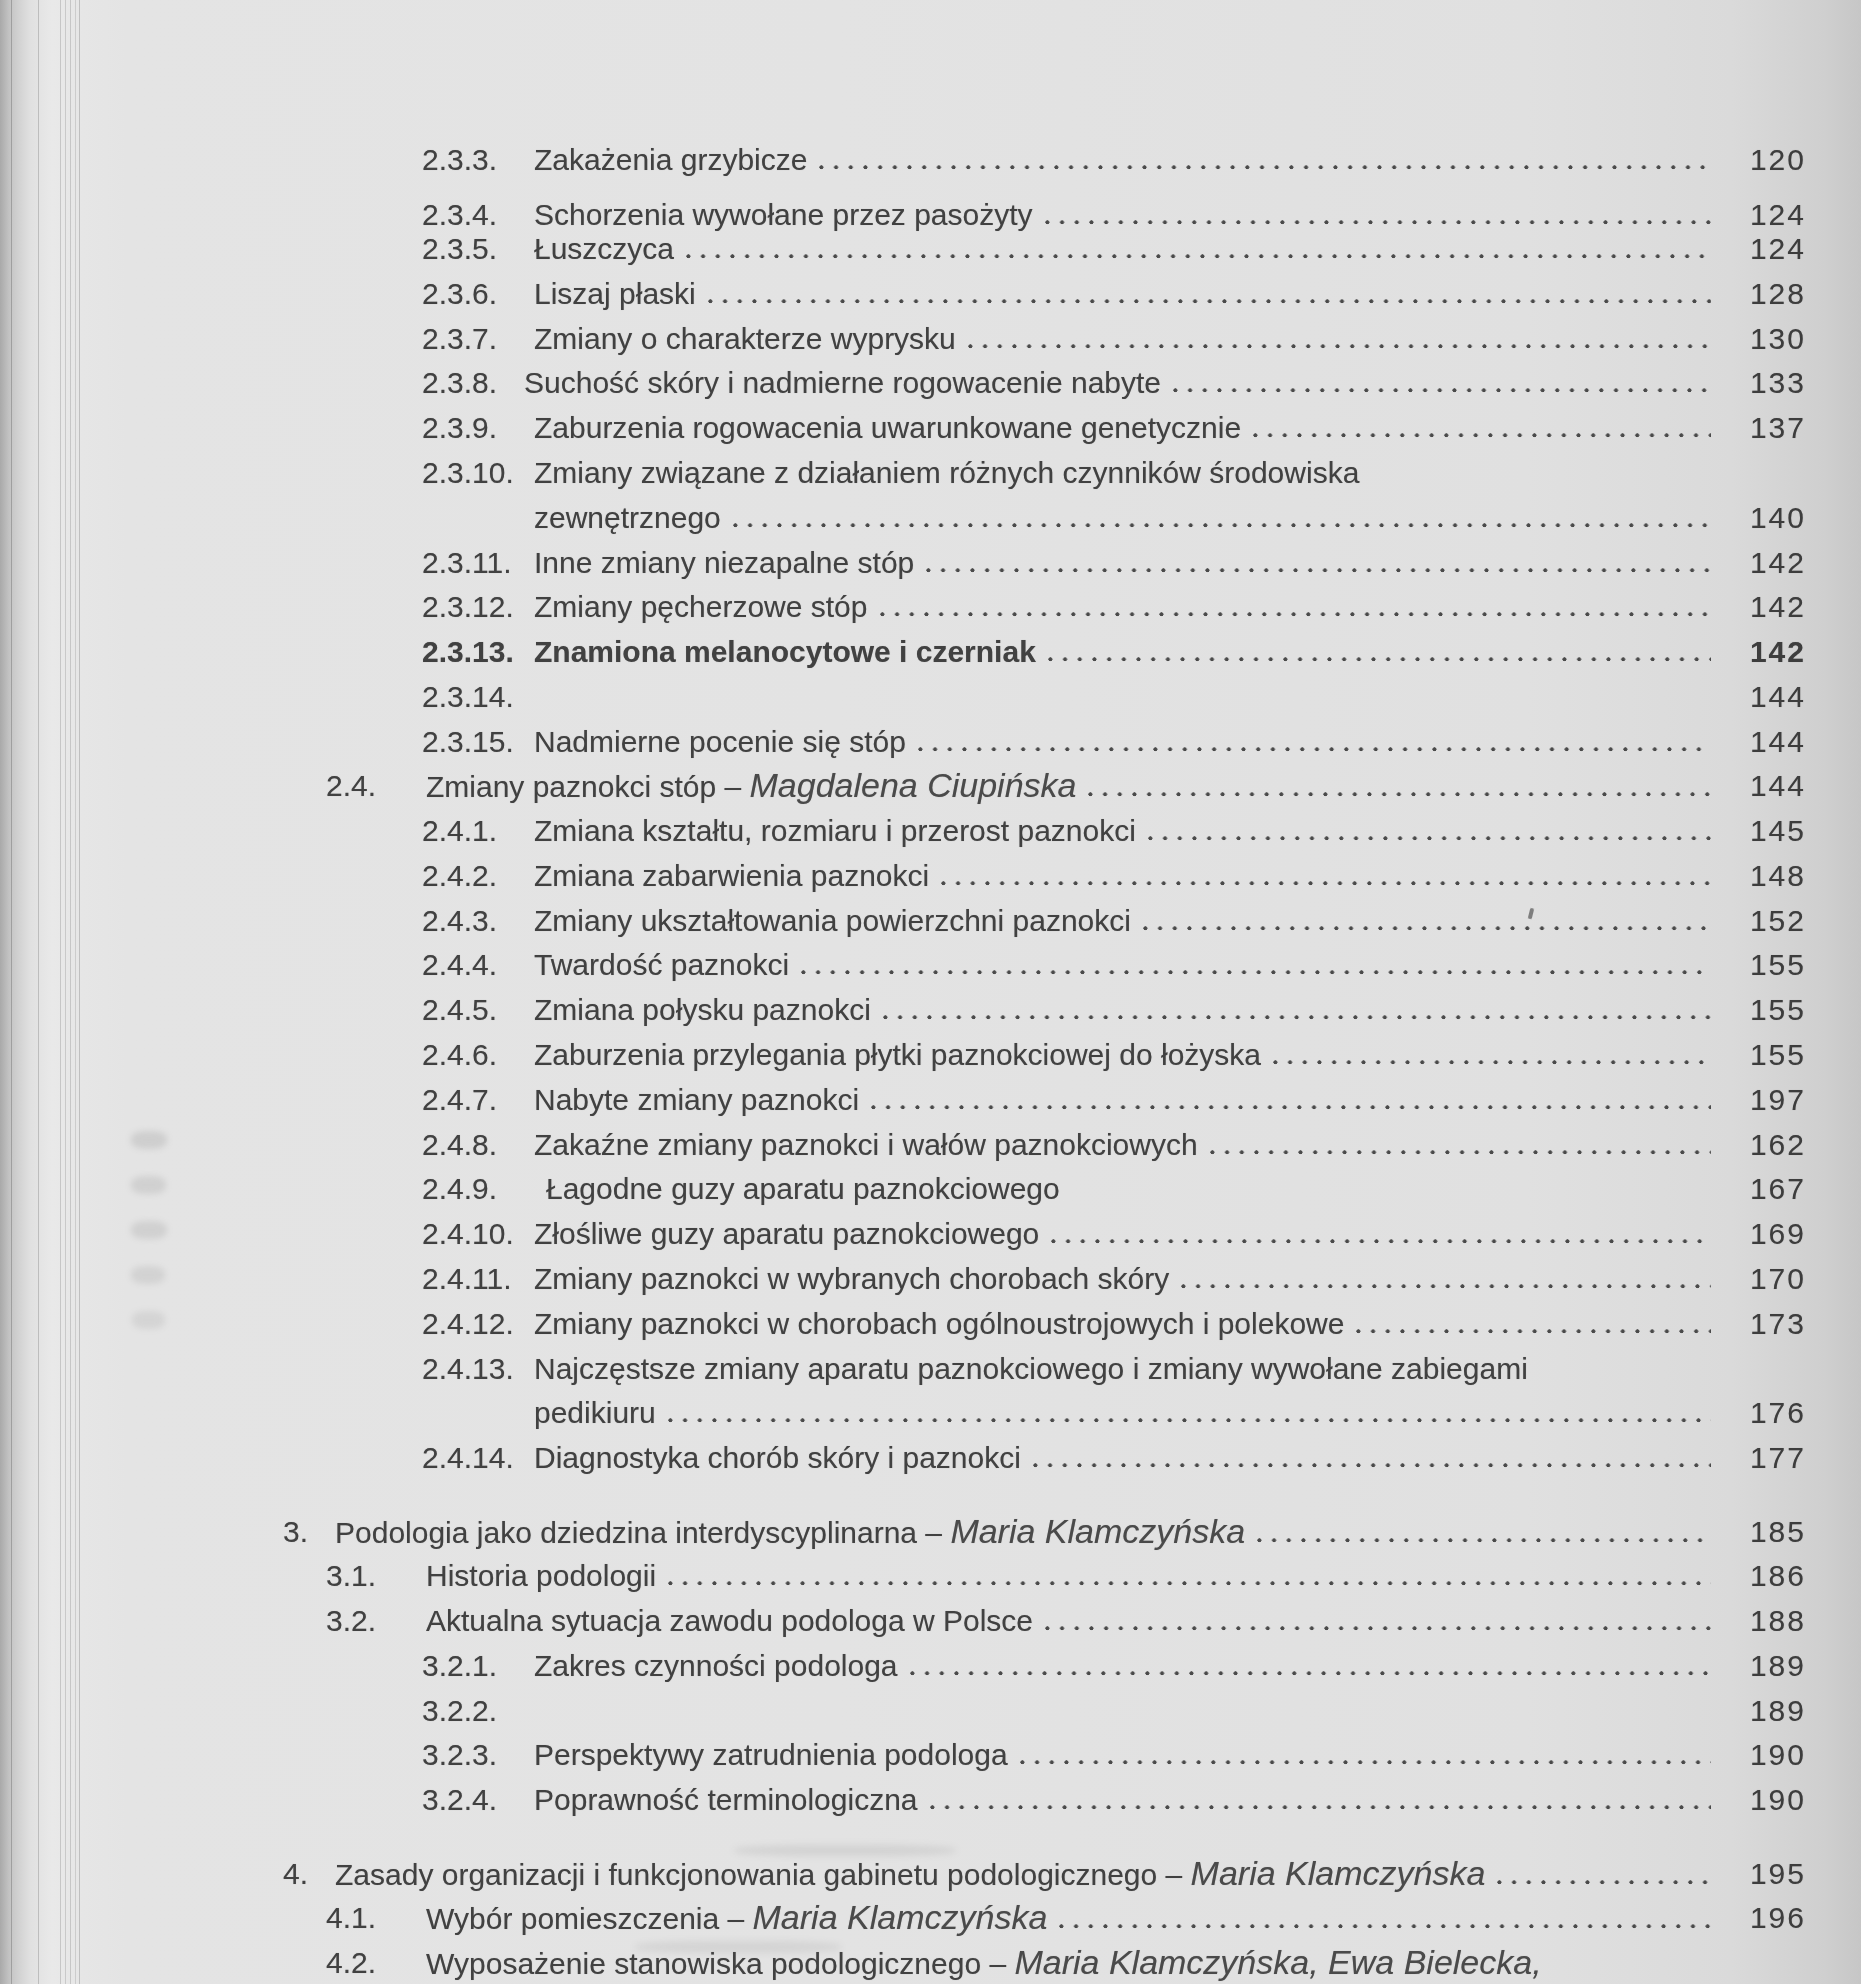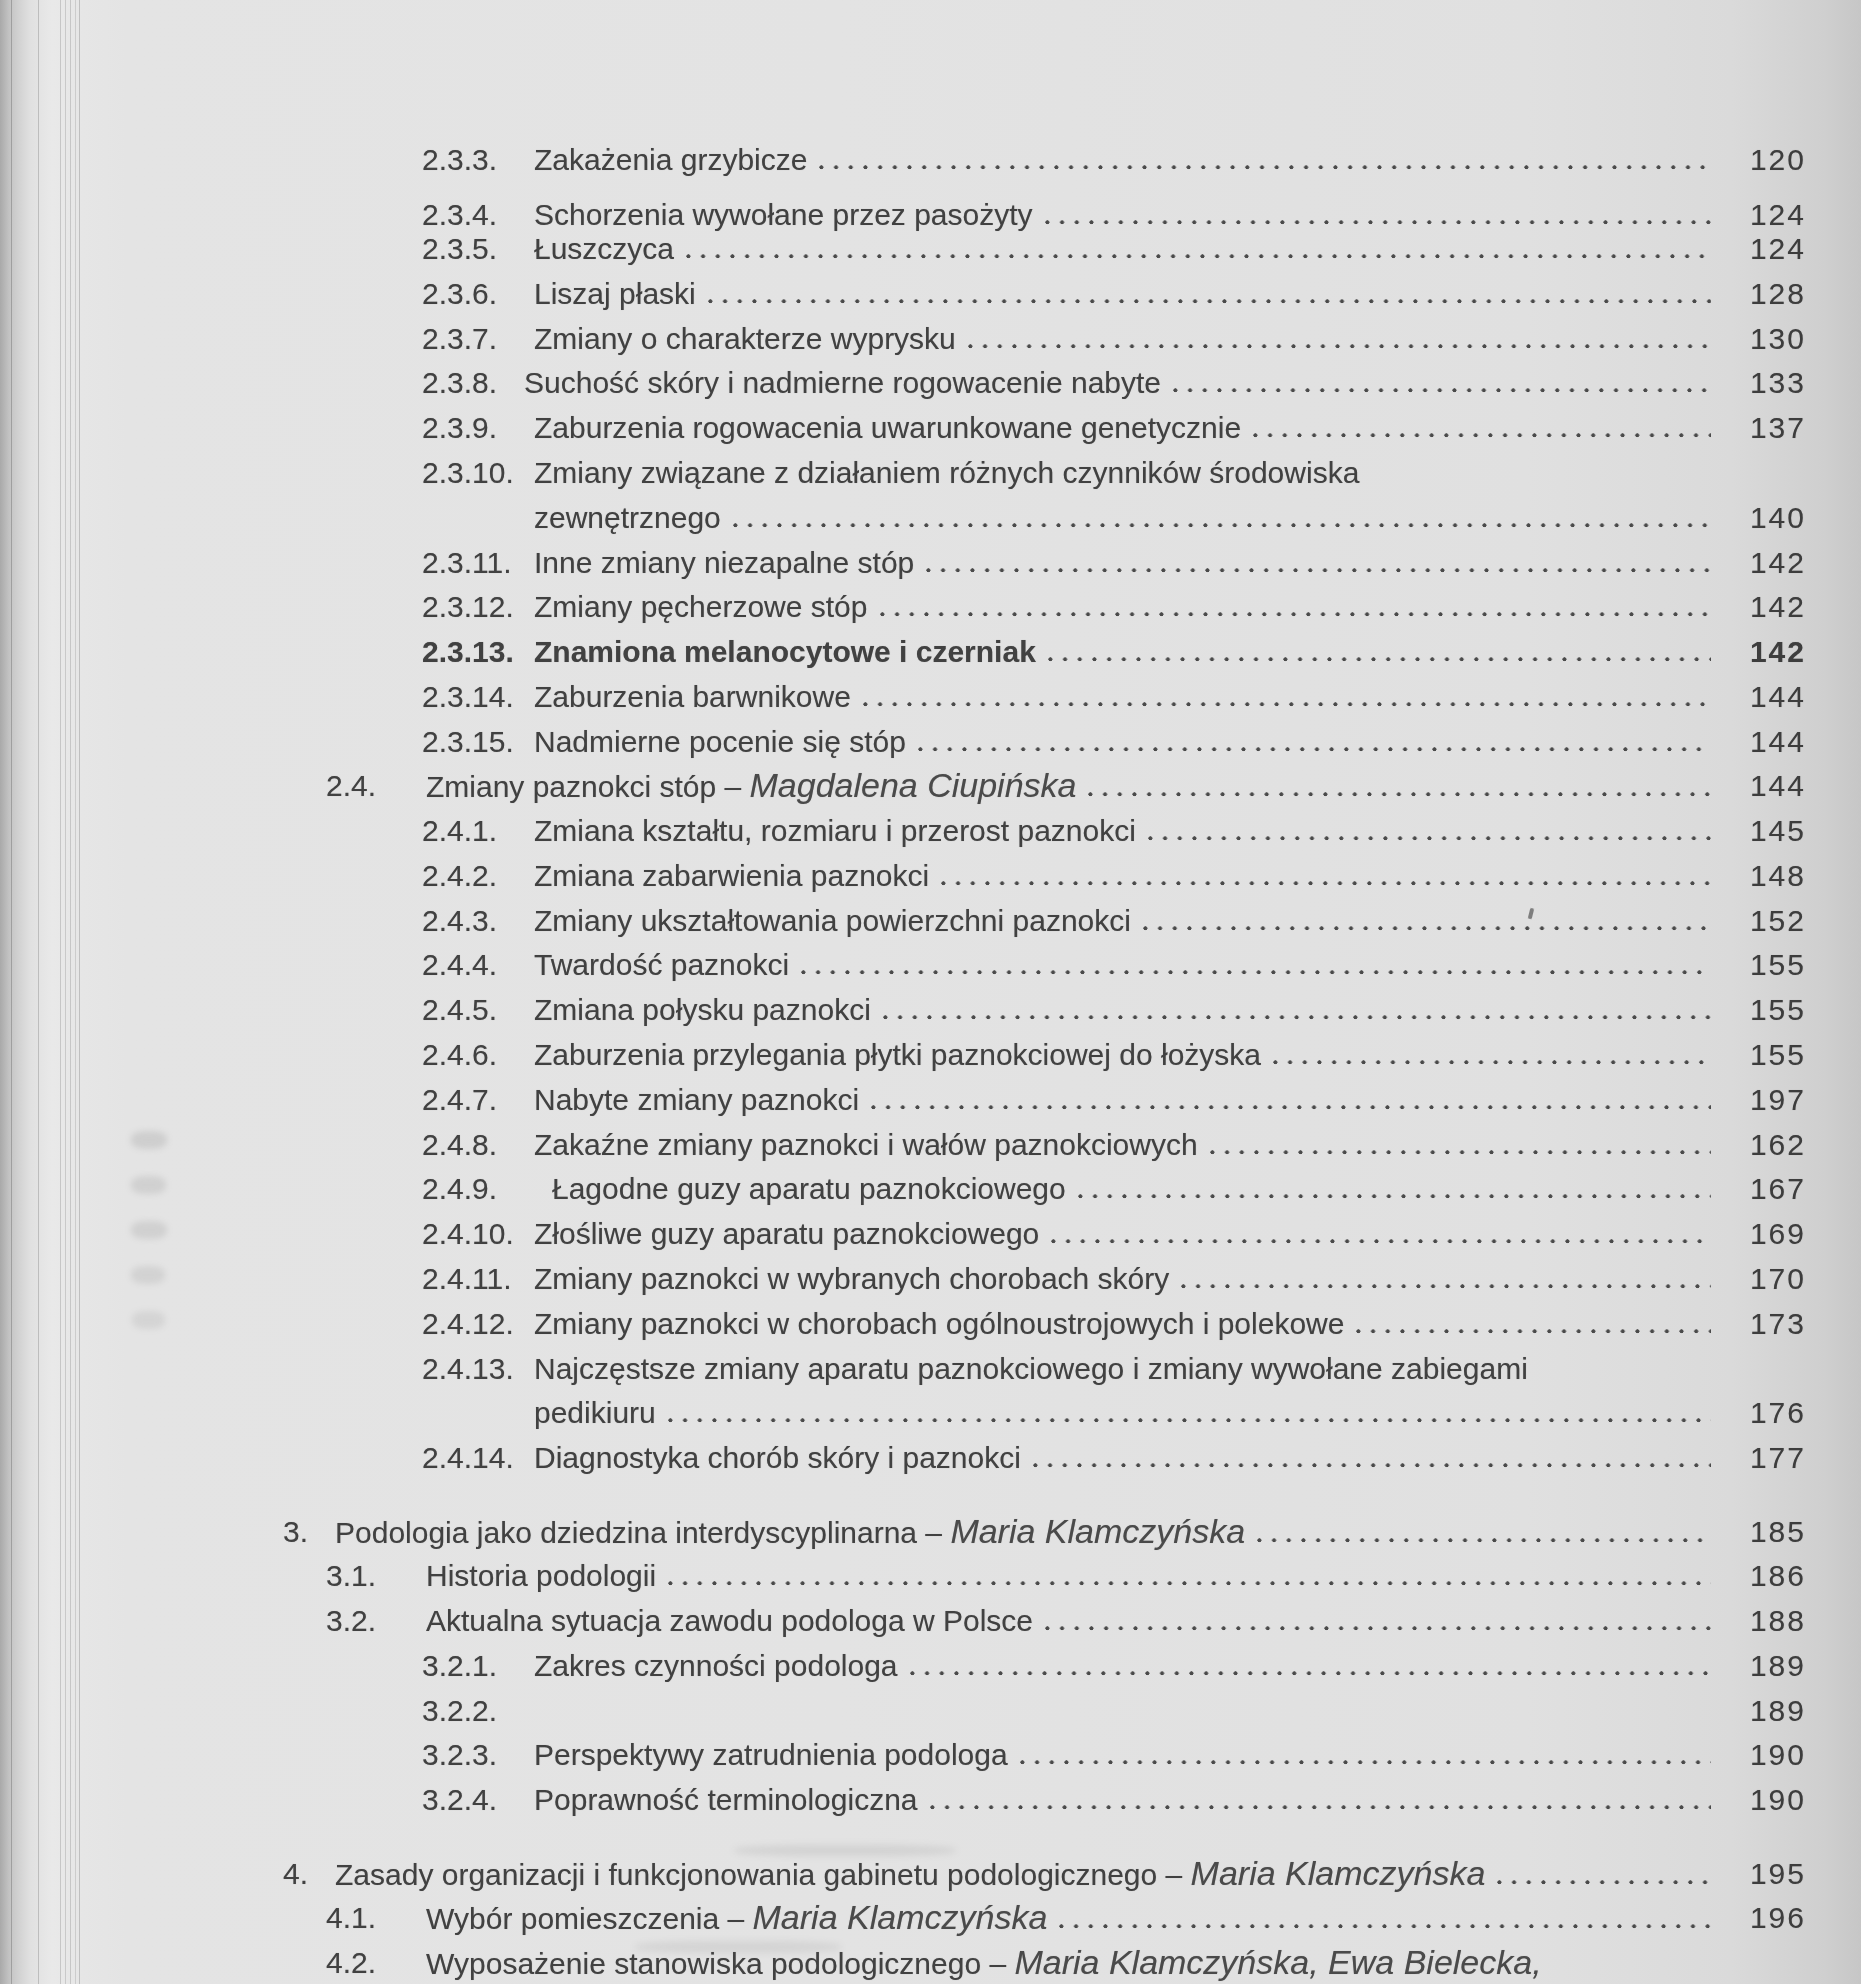--- a/index.html
+++ b/index.html
@@ -148,24 +148,20 @@
       <div class="toc-line" style="top: 629px; font-weight: bold;">
     <span class="num" style="left: 422px;">2.3.13.</span>
     <div class="titlewrap" style="left: 534px;">
       <span class="title"><span>Znamiona melanocytowe i czerniak</span></span>
       <span class="dots"></span>
     </div>
     <span class="pg">142</span>
   </div>
       <div class="toc-line" style="top: 674px;">
     <span class="num" style="left: 422px;">2.3.14.</span>
-    <div class="titlewrap" style="left: 534px;">
-      <span class="title"><span>Zaburzenia barwnikowe</span></span>
-      <span class="dots"></span>
-    </div>
     <span class="pg">144</span>
   </div>
       <div class="toc-line" style="top: 719px;">
     <span class="num" style="left: 422px;">2.3.15.</span>
     <div class="titlewrap" style="left: 534px;">
       <span class="title"><span>Nadmierne pocenie się stóp</span></span>
       <span class="dots"></span>
     </div>
     <span class="pg">144</span>
   </div>
@@ -236,21 +232,21 @@
       <div class="toc-line" style="top: 1122px;">
     <span class="num" style="left: 422px;">2.4.8.</span>
     <div class="titlewrap" style="left: 534px;">
       <span class="title"><span>Zakaźne zmiany paznokci i wałów paznokciowych</span></span>
       <span class="dots"></span>
     </div>
     <span class="pg">162</span>
   </div>
       <div class="toc-line" style="top: 1166px;">
     <span class="num" style="left: 422px;">2.4.9.</span>
-    <div class="titlewrap" style="left: 552px;">
+    <div class="titlewrap" style="left: 534px; flex-direction: column;">
       <span class="title"><span>Łagodne guzy aparatu paznokciowego</span></span>
       <span class="dots"></span>
     </div>
     <span class="pg">167</span>
   </div>
       <div class="toc-line" style="top: 1211px;">
     <span class="num" style="left: 422px;">2.4.10.</span>
     <div class="titlewrap" style="left: 534px;">
       <span class="title"><span>Złośliwe guzy aparatu paznokciowego</span></span>
       <span class="dots"></span>

